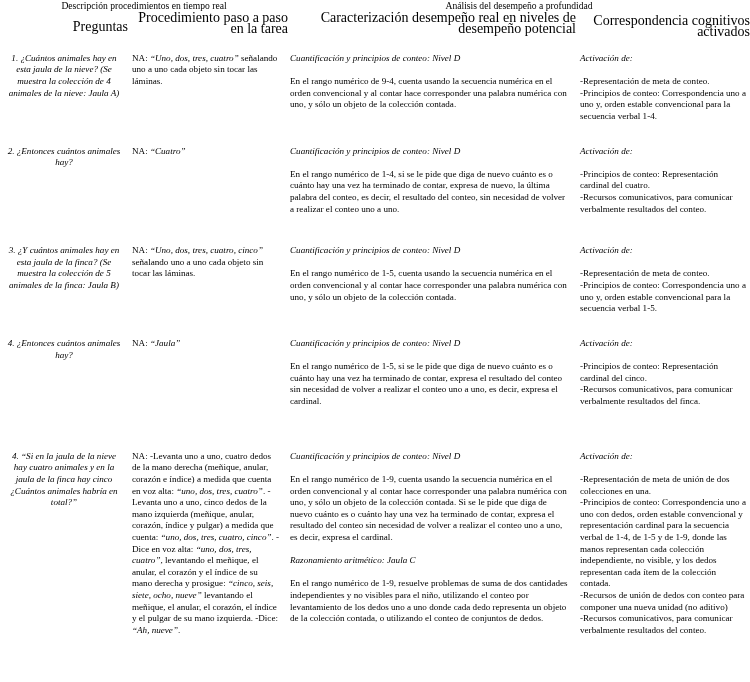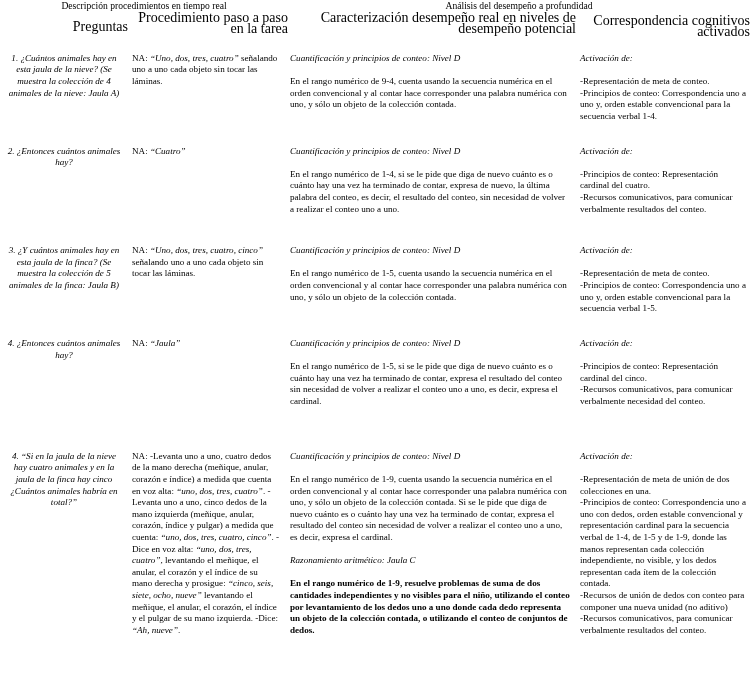--- a/index.html
+++ b/index.html
@@ -164,40 +164,40 @@
         <td class="col2">
           <span>NA: </span><span class="ital">“Jaula”</span><span></span>
         </td>
         <td class="col3">
           <div class="ital">Cuantificación y principios de conteo: Nivel D</div>
           <div style="white-space: pre-line;">En el rango numérico de 1-5, si se le pide que diga de nuevo cuánto es o cuánto hay una vez ha terminado de contar, expresa el resultado del conteo sin necesidad de volver a realizar el conteo uno a uno, es decir, expresa el cardinal.</div>
         </td>
         <td class="col4">
           <div class="ital">Activación de:</div>
           <div style="white-space: pre-line;">-Principios de conteo: Representación cardinal del cinco.
--Recursos comunicativos, para comunicar verbalmente necesidad del conteo.</div>
+-Recursos comunicativos, para comunicar verbalmente resultados del finca.</div>
         </td>
       </tr>
 
       
       <tr><td colspan="4" style="height:20px"></td></tr>
 
       
       <tr class="bodyrow">
         <td class="col1">
           <span class="q">4. “Si en la jaula de la nieve hay cuatro animales y en la jaula de la finca hay cinco ¿Cuántos animales habría en total?”</span>
         </td>
         <td class="col2">
           <span id="proc5"><span>NA: -Levanta uno a uno, cuatro dedos de la mano derecha (meñique, anular, corazón e índice) a medida que cuenta en voz alta: </span><span class="ital">“uno, dos, tres, cuatro”</span><span>. -Levanta uno a uno, cinco dedos de la mano izquierda (meñique, anular, corazón, índice y pulgar) a medida que cuenta: </span><span class="ital">“uno, dos, tres, cuatro, cinco”</span><span>. -Dice en voz alta: </span><span class="ital">“uno, dos, tres, cuatro”</span><span>, levantando el meñique, el anular, el corazón y el índice de su mano derecha y prosigue: </span><span class="ital">“cinco, seis, siete, ocho, nueve”</span><span> levantando el meñique, el anular, el corazón, el índice y el pulgar de su mano izquierda. -Dice: </span><span class="ital">“Ah, nueve”</span><span>.</span></span>
         </td>
         <td class="col3">
           <div class="ital">Cuantificación y principios de conteo: Nivel D</div>
           <div style="white-space: pre-line;">En el rango numérico de 1-9, cuenta usando la secuencia numérica en el orden convencional y al contar hace corresponder una palabra numérica con uno, y sólo un objeto de la colección contada. Si se le pide que diga de nuevo cuánto es o cuánto hay una vez ha terminado de contar, expresa el resultado del conteo sin necesidad de volver a realizar el conteo uno a uno, es decir, expresa el cardinal.</div>
           <div class="ital">Razonamiento aritmético: Jaula C</div>
-          <div style="white-space: pre-line; font-weight: bold;">En el rango numérico de 1-9, resuelve problemas de suma de dos cantidades independientes y no visibles para el niño, utilizando el conteo por levantamiento de los dedos uno a uno donde cada dedo representa un objeto de la colección contada, o utilizando el conteo de conjuntos de dedos.</div>
+          <div style="white-space: pre-line;">En el rango numérico de 1-9, resuelve problemas de suma de dos cantidades independientes y no visibles para el niño, utilizando el conteo por levantamiento de los dedos uno a uno donde cada dedo representa un objeto de la colección contada, o utilizando el conteo de conjuntos de dedos.</div>
         </td>
         <td class="col4">
           <div class="ital">Activación de:</div>
           <div style="white-space: pre-line;">-Representación de meta de unión de dos colecciones en una.
 -Principios de conteo: Correspondencia uno a uno con dedos, orden estable convencional y representación cardinal para la secuencia verbal de 1-4, de 1-5 y de 1-9, donde las manos representan cada colección independiente, no visible, y los dedos representan cada ítem de la colección contada.
 -Recursos de unión de dedos con conteo para componer una nueva unidad (no aditivo)
 -Recursos comunicativos, para comunicar verbalmente resultados del conteo.</div>
         </td>
       </tr>
 

